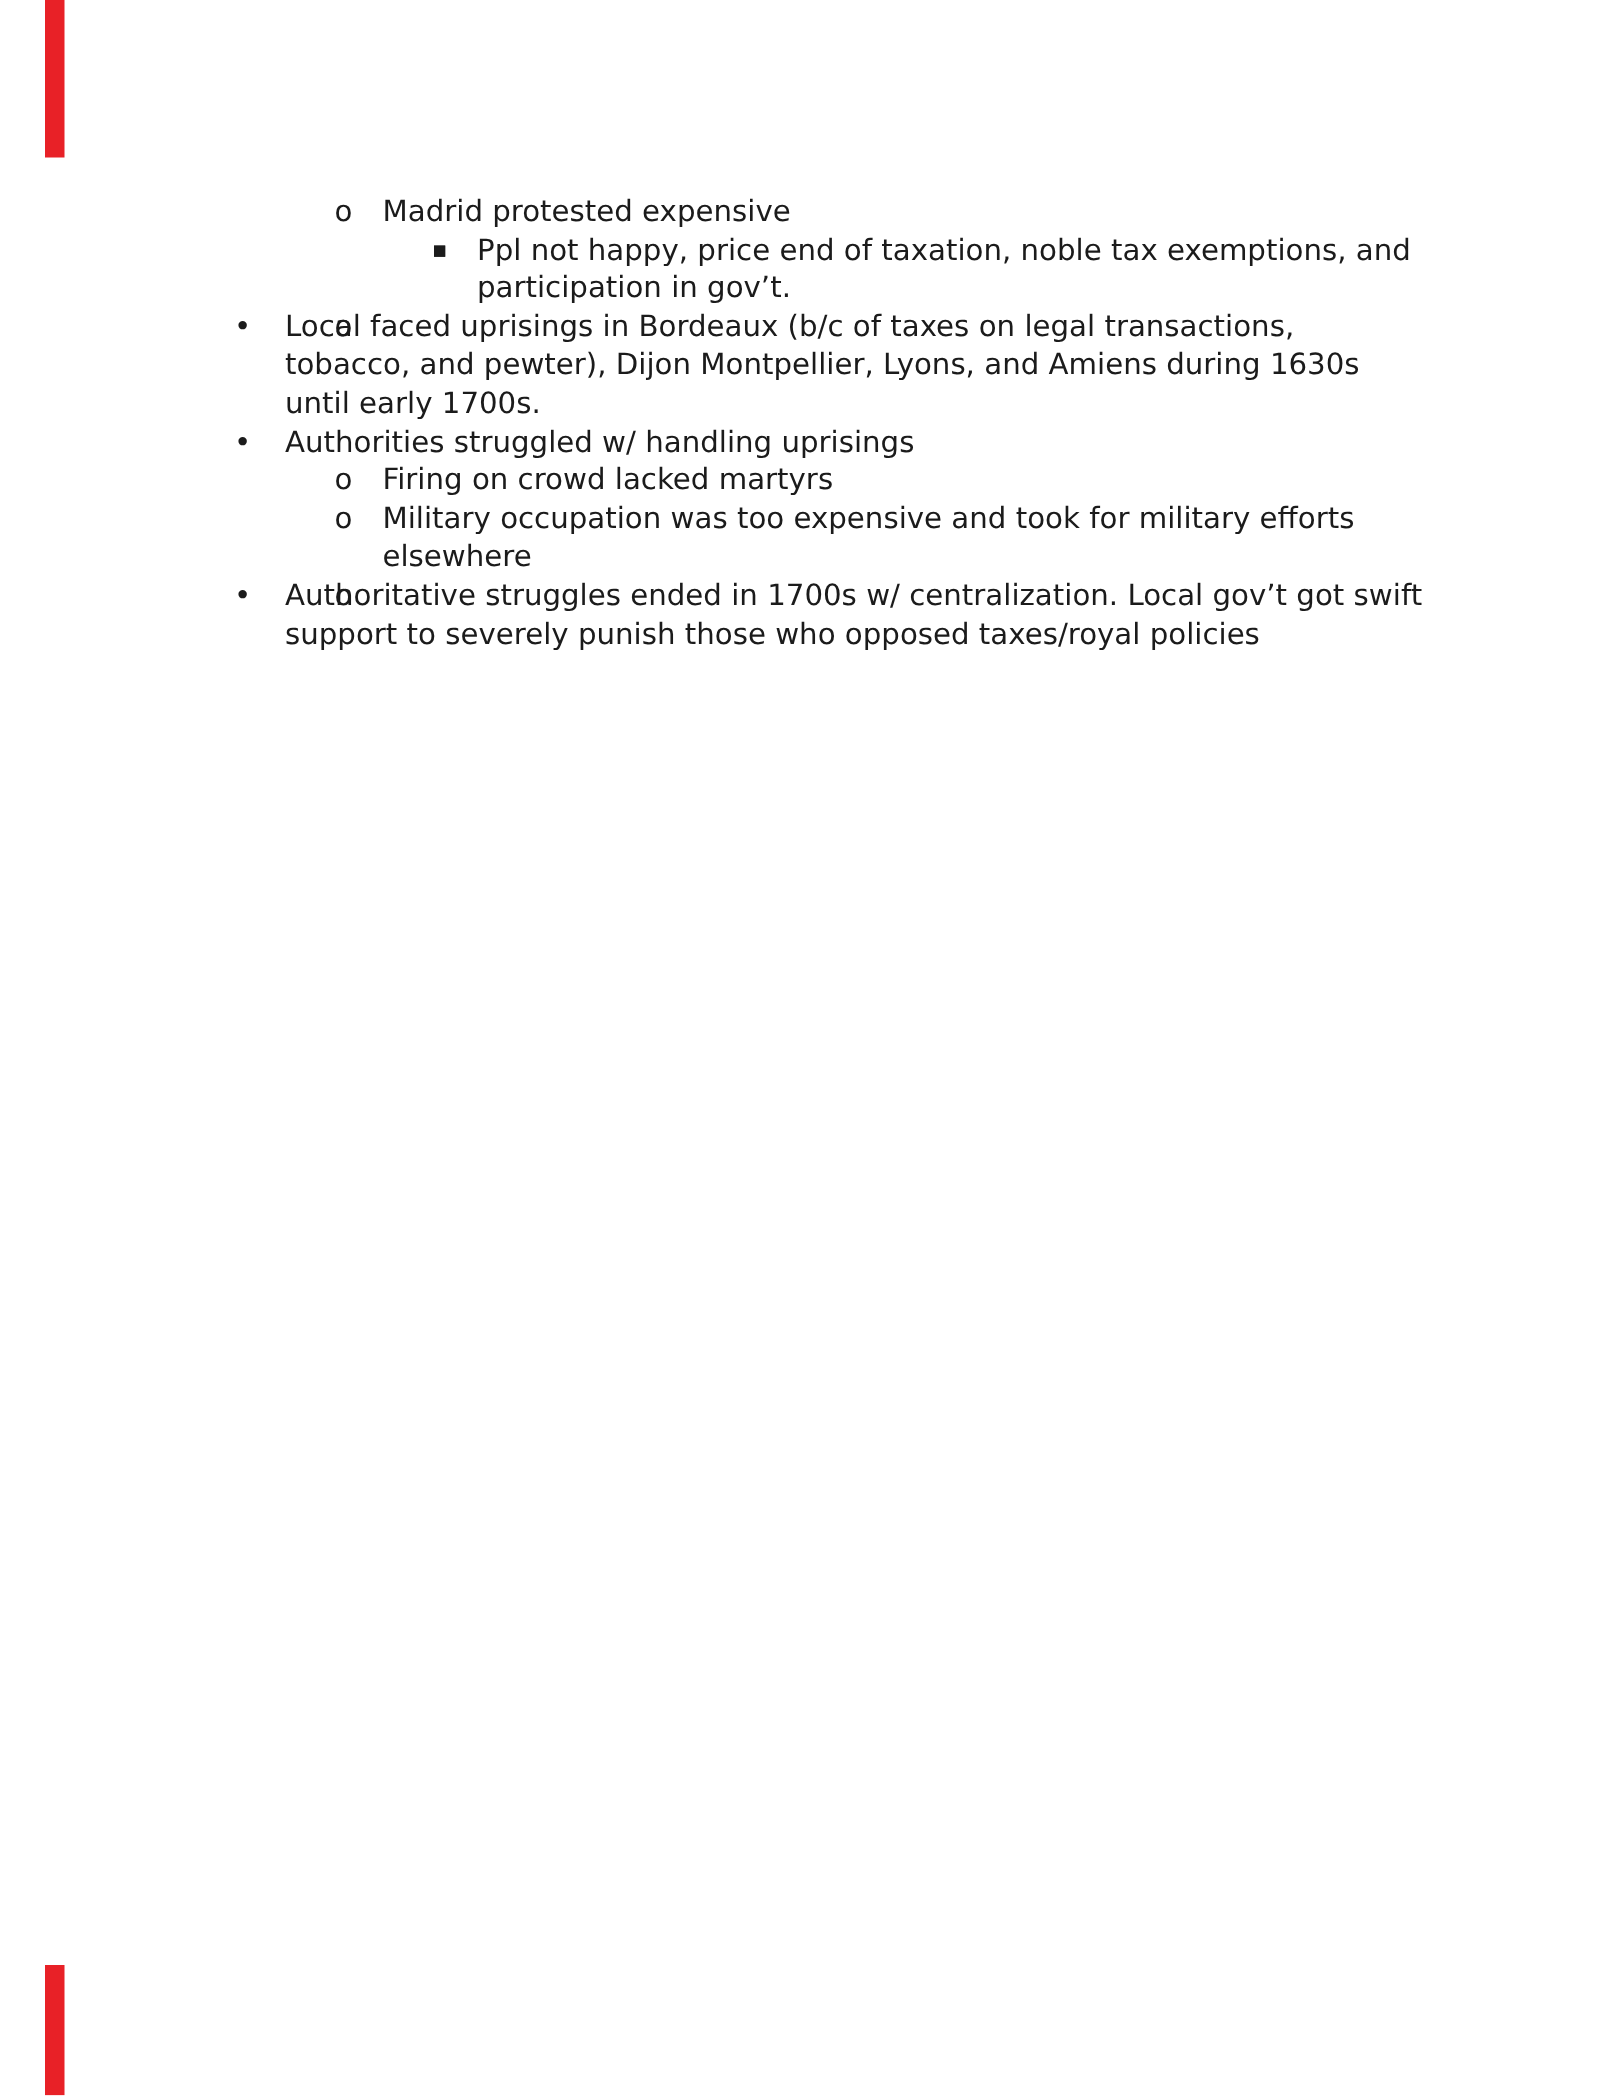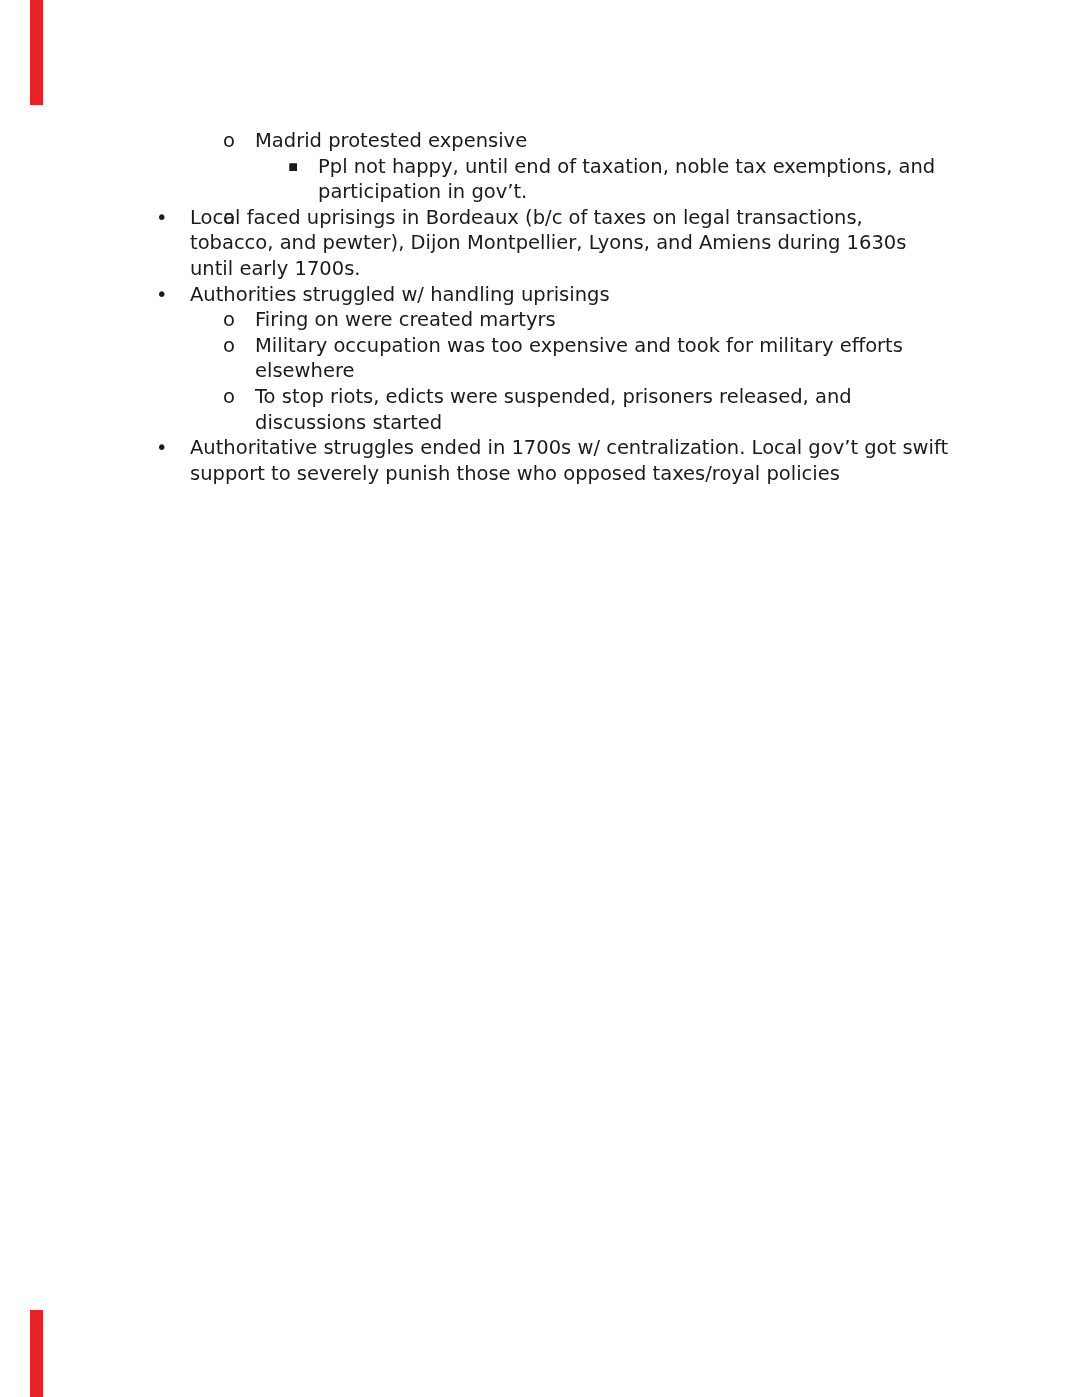--- a/index.html
+++ b/index.html
@@ -57,22 +57,22 @@
 <body>
 
 <div id="page" style="color: rgb(27, 27, 27); background: rgb(255, 255, 255);">
   <div class="edge-marker top"></div>
   <div class="edge-marker bottom"></div>
 
   <div id="doc-content">
 
   <div class="li lv2"><span class="bullet">o</span><span>Madrid protested expensive</span></div>
       <div class="li lv3"><span class="bullet">▪</span></div>
-      <div class="li lv3"><span class="bullet">▪</span><span>Ppl not happy, until end of taxation, noble tax exemptions, and participation in gov’t.</span></div>
+      <div class="li lv3"><span class="bullet">▪</span><span>Ppl not happy, price end of taxation, noble tax exemptions, and participation in gov’t.</span></div>
       <div class="li lv2"><span class="bullet">o</span></div>
       <div class="li lv1"><span class="bullet">•</span><span>Local faced uprisings in Bordeaux (b/c of taxes on legal transactions, tobacco, and pewter), Dijon Montpellier, Lyons, and Amiens during 1630s until early 1700s.</span></div>
       <div class="li lv1"><span class="bullet">•</span><span>Authorities struggled w/ handling uprisings</span></div>
-      <div class="li lv2"><span class="bullet">o</span><span>Firing on were created martyrs</span></div>
+      <div class="li lv2"><span class="bullet">o</span><span>Firing on crowd lacked martyrs</span></div>
       <div class="li lv2"><span class="bullet">o</span><span>Military occupation was too expensive and took for military efforts elsewhere</span></div>
-      <div class="li lv2"><span class="bullet">o</span><span>To stop riots, edicts were suspended, prisoners released, and discussions started</span></div>
+      <div class="li lv2"><span class="bullet">o</span></div>
       <div class="li lv1"><span class="bullet">•</span><span>Authoritative struggles ended in 1700s w/ centralization. Local gov’t got swift support to severely punish those who opposed taxes/royal policies</span></div>
     </div>
 </div>
 
 </body></html>

